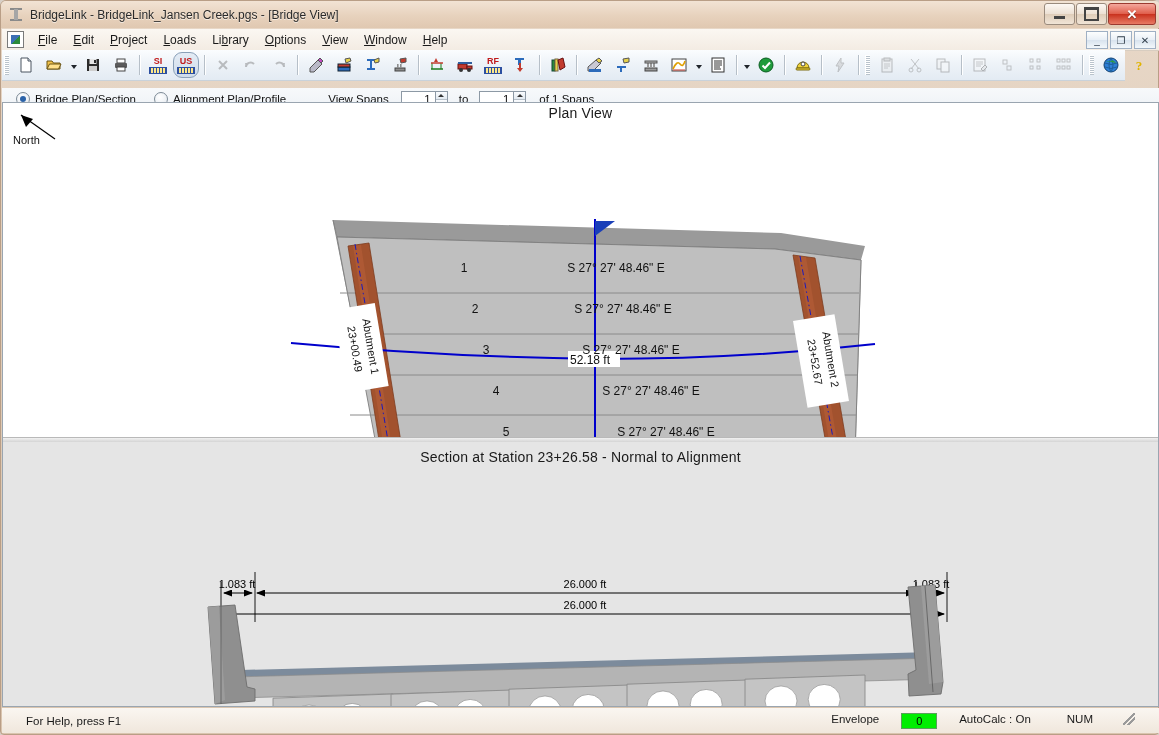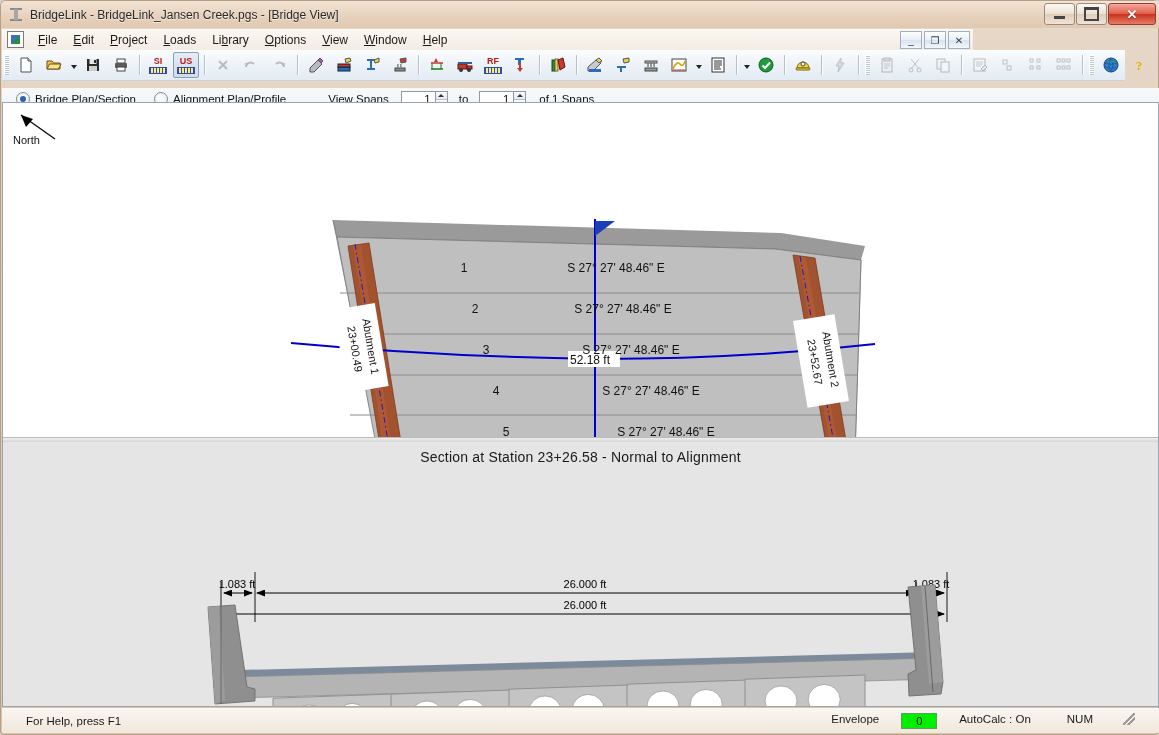--- a/index.html
+++ b/index.html
@@ -53,21 +53,21 @@
     border:1px solid #9b3a30;
     background: linear-gradient(180deg,#f4a79c 0%, #e0604d 48%, #c8301c 50%, #e87a64 100%);
     color:#fff; font-weight:bold; font-size:13px;
     text-shadow:0 1px 1px rgba(0,0,0,.45);
   }
   .wb .glyph-min{ display:block;width:11px;height:3px;background:#444;margin-top:6px;}
   .wb .glyph-max{ display:block;width:11px;height:9px;border:2px solid #444;border-top-width:3px;}
 
   
   .menubar {
-    position:absolute; left:1px; top:28px; width:971px; height:21px;
+    position:absolute; left:1px; top:28px; width:1157px; height:21px;
     display:flex; align-items:center;
     background: linear-gradient(180deg,#fbf7f2 0%, #f3ece3 100%);
     border-bottom:1px solid #d8cdc0;
   }
   .menu-sysico {
     width:15px;height:15px;margin-left:5px;margin-right:6px;
     border:1px solid #7a7a7a; background:#fff;
     display:flex;align-items:center;justify-content:center;
   }
   .menu-sysico i{ width:9px;height:9px;background:linear-gradient(135deg,#3c6fb5 50%, #2c8b3c 50%); display:block;}
@@ -97,21 +97,21 @@
   .tb-sep { width:1px;height:20px;background:#b6bfc8; margin:0 4px; box-shadow:1px 0 0 #fff; }
   .tbtn {
     width:24px;height:24px; margin:0 1px;
     display:flex;align-items:center;justify-content:center;
     border:1px solid transparent; border-radius:2px;
     position:relative;
   }
   .tbtn.sel {
     border:1px solid #8aa0b8;
     background:linear-gradient(180deg,#e4ecf5,#cfdcea);
-    border-radius:2px;
+    border-radius:9px;
     align-items:center;
   }
   .tbtn.disabled { opacity:.40; }
   .tbtn svg{ display:block; }
   .tb-arrow { width:11px;height:24px; display:flex;align-items:center;justify-content:center; }
   .tb-arrow::after{
     content:""; border-left:3.5px solid transparent;border-right:3.5px solid transparent;
     border-top:4px solid #20252b; display:block; margin-top:3px;
   }
 
@@ -525,20 +525,21 @@
         <div class="spin-up"></div>
         <div class="spin-dn"></div>
       </div>
     </div>
     <span style="margin-left:8px;">of 1 Spans</span>
   </div>
 
   <div class="client">
 
     <div class="pane-top">
+      <div class="pane-title" style="top:2px;">Plan View</div>
 
       <svg class="draw" width="1155" height="334">
 
         <g>
           <line x1="52" y1="36" x2="18" y2="12" stroke="#000" stroke-width="1.2"></line>
           <polygon points="18,12 30,16 23,24" fill="#000"></polygon>
         </g>
 
         <polygon points="330,117 778,130 862,143 858,157 772,146 334,134" fill="#9a9a9a"></polygon>
 

